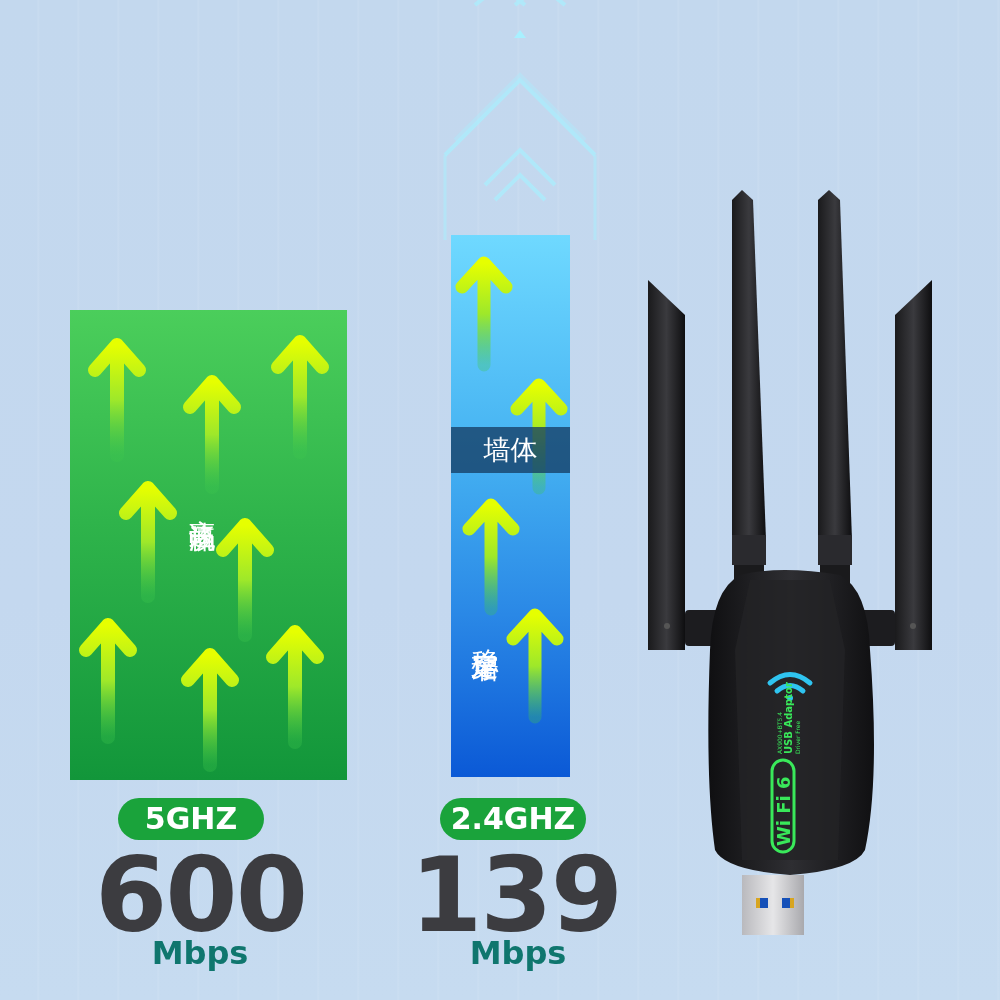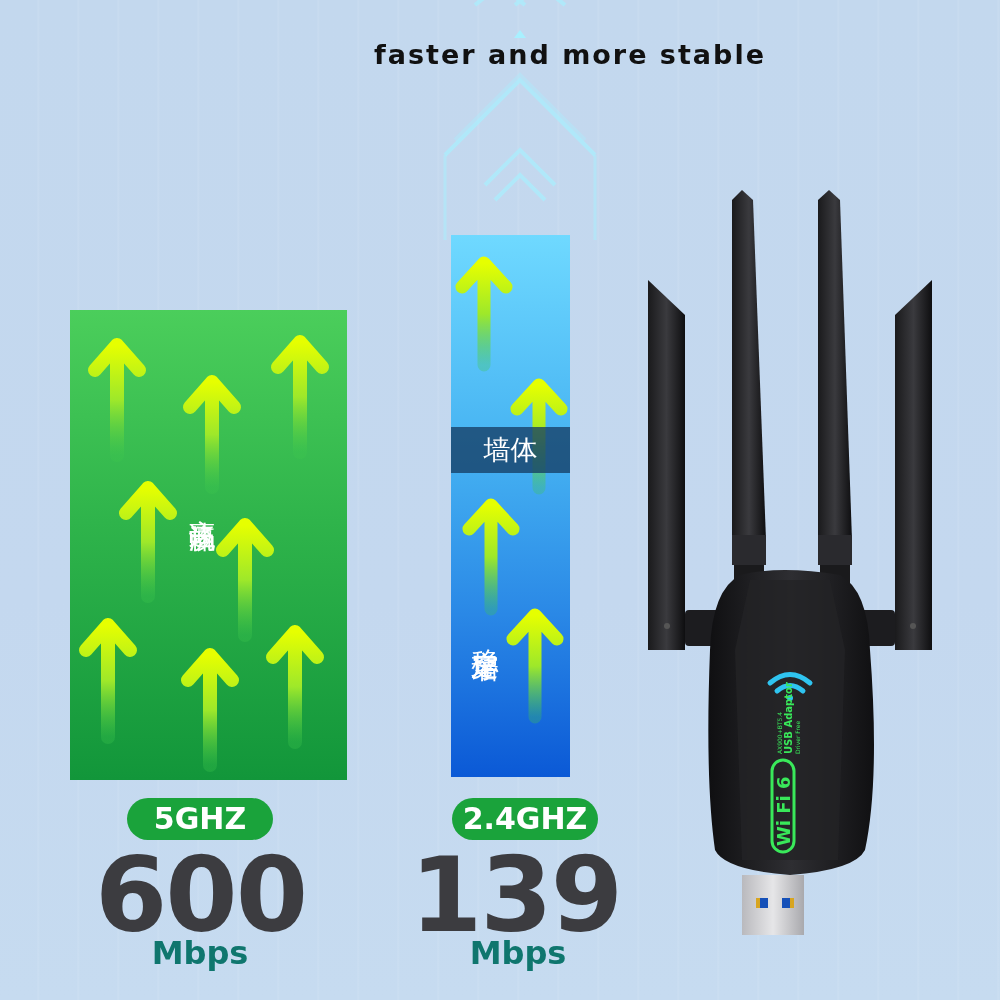--- a/index.html
+++ b/index.html
@@ -75,21 +75,20 @@
     <polyline points="75,200 100,175 125,200"></polyline>
     <polyline points="55,5 80,-15 105,5"></polyline>
     <polyline points="95,5 120,-15 145,5"></polyline>
   </g>
   <line x1="25" y1="155" x2="25" y2="240" stroke="#a8f0ff" stroke-width="3" opacity="0.5"></line>
   <line x1="175" y1="155" x2="175" y2="240" stroke="#a8f0ff" stroke-width="3" opacity="0.5"></line>
   <polygon points="100,30 94,38 106,38" fill="#a8f0ff"></polygon>
 </svg>
 
 <div class="headline">
-  <div>faster and more stable</div>
 </div>
 
 <div class="panel panel-5g">
   <svg width="277" height="470" viewBox="0 0 277 470">
     <defs>
       <linearGradient id="ag" x1="0" y1="0" x2="0" y2="1">
         <stop offset="0" stop-color="#e6ff00"></stop>
         <stop offset="0.5" stop-color="#9ee82a"></stop>
         <stop offset="1" stop-color="#3ec74d" stop-opacity="0.3"></stop>
       </linearGradient>
@@ -138,25 +137,25 @@
         </g>
       <g transform="translate(84,380)">
           <path d="M0,0 V102 M-22,24 L0,0 L22,24"></path>
         </g>
     </g>
   </svg>
   <div class="vlabel" style="left:16px; top:392px;">稳定穿墙</div>
 </div>
 <div class="wall-band">墙体</div>
 
-<div class="pill" style="left:127px; top:798px; width:146px;">5GHZ</div>
+<div class="pill" style="left:118px; top:798px; width:146px;">5GHZ</div>
 <div class="big-num" style="left:95px; top:843px; width:210px;">600</div>
 <div class="unit" style="left:120px; top:934px; width:160px;">Mbps</div>
 
-<div class="pill" style="left:452px; top:798px; width:146px;">2.4GHZ</div>
+<div class="pill" style="left:440px; top:798px; width:146px;">2.4GHZ</div>
 <div class="big-num" style="left:410px; top:843px; width:210px;">139</div>
 <div class="unit" style="left:438px; top:934px; width:160px;">Mbps</div>
 
 <svg class="device" viewBox="0 0 330 820">
   <defs>
     <linearGradient id="ant" x1="0" x2="1">
       <stop offset="0" stop-color="#1a1a1c"></stop>
       <stop offset="0.5" stop-color="#3a3a3e"></stop>
       <stop offset="1" stop-color="#0e0e10"></stop>
     </linearGradient>

